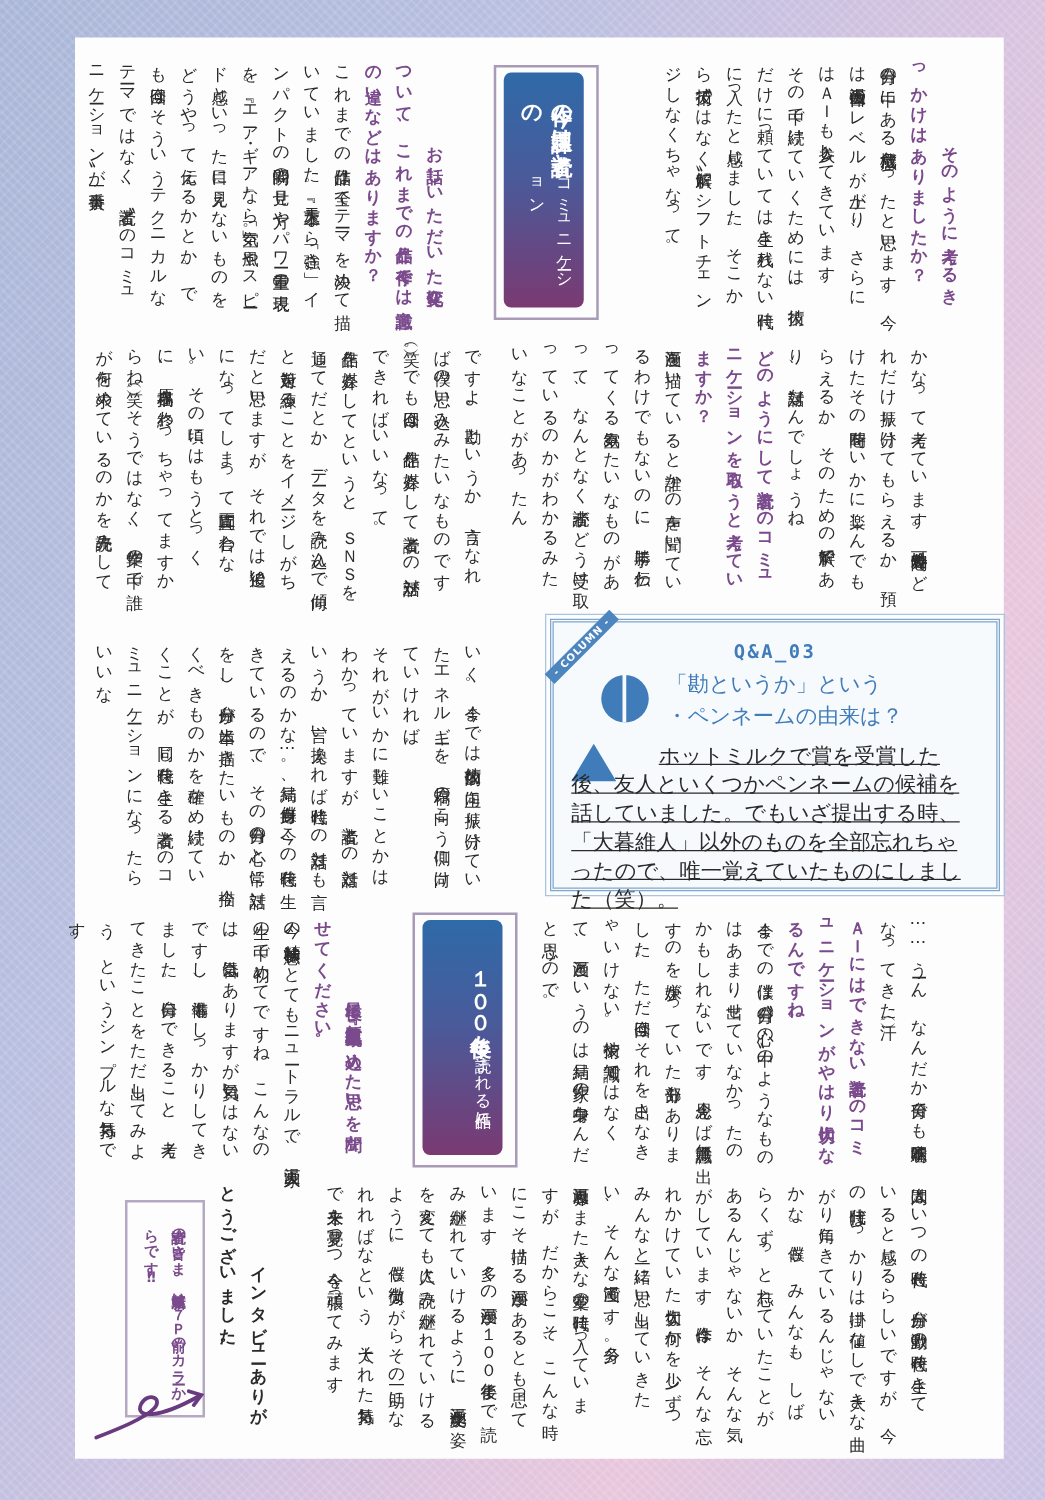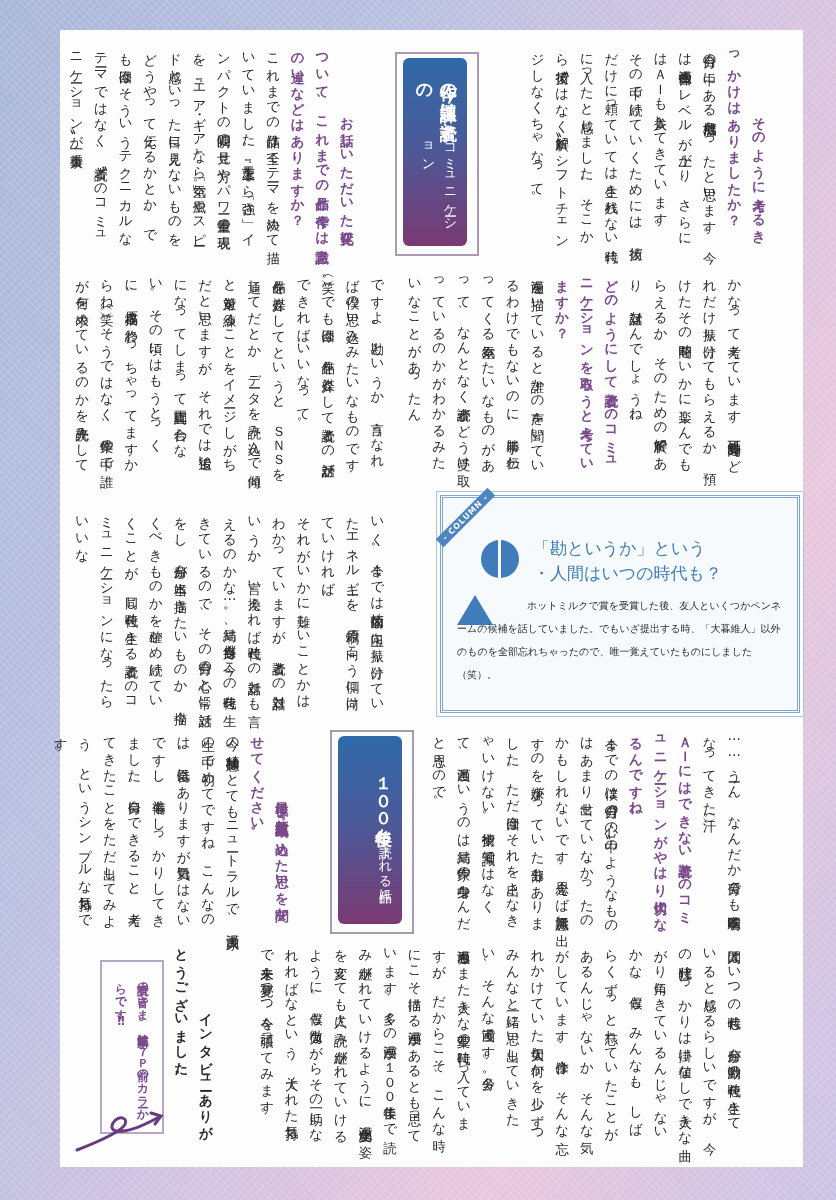--- a/index.html
+++ b/index.html
@@ -41,21 +41,21 @@
     background:#4d86bf;color:#fff;font-size:8px;font-weight:bold;padding:1px 6px;letter-spacing:1px;
   }
   .qa-title{position:absolute;left:0;right:0;top:14px;text-align:center;color:#3f7cb9;
     font-weight:bold;font-size:15px;letter-spacing:2px;font-family:"DejaVu Sans Mono",monospace;}
   .q-mark{position:absolute;left:38px;top:42px;width:38px;height:38px;border-radius:50%;
     background:#3f7cb9;}
   .q-mark::after{content:"";position:absolute;left:17px;top:0;width:3px;height:38px;background:#f7fafd;}
   .q-text{position:absolute;left:90px;top:38px;color:#3f7cb9;font-size:17px;line-height:25px;}
   .a-mark{position:absolute;left:14px;top:97px;width:0;height:0;
     border-left:18px solid transparent;border-right:18px solid transparent;border-bottom:30px solid #3f7cb9;}
-  .a-text{position:absolute;left:14px;right:14px;top:96px;font-size:10px;line-height:23px;color:#2a2a2a;text-indent:70px;}
+  .a-text{position:absolute;left:14px;right:14px;top:96px;font-size:17px;line-height:23px;color:#2a2a2a;text-indent:70px;text-decoration:underline;}
   .note-box{position:absolute;left:40px;top:930px;width:60px;height:170px;border:2px solid #b5a8c2;}
   .note-text{position:absolute;left:50px;top:945px;writing-mode:vertical-rl;text-orientation:upright;
     font-size:11.5px;line-height:22px;color:#7a4a8c;font-weight:bold;}
   .arrow{position:absolute;left:15px;top:1075px;}
 </style>
 </head>
 <body>
 
 <div class="page">
 
@@ -76,24 +76,25 @@
   <div class="vblock" style="right:8px;top:240px;height:205px;width:255px;">
     <span class="ans">かなって考えています。可処分時間をどれだけ振り分けてもらえるか。預けたその時間をいかに楽しんでもらえるか。そのための解釈であり、対話なんでしょうね。</span><span class="q">どのようにして読者とのコミュニケーションを取ろうと考えていますか？</span><span class="ans">漫画を描いていると誰かの声を聞いているわけでもないのに、勝手に伝わってくる空気みたいなものがあって、なんとなく読者がどう受け取っているのかがわかるみたいなことがあったん</span>
   </div>
 
   <div class="vblock" style="left:18px;top:240px;height:205px;width:360px;">
     <span class="ans">ですよ。勘というか、言うなれば僕の思い込みみたいなものです（笑）。でも今回は、作品を媒介として読者との対話ができればいいなって。</span><span class="ans">作品を媒介としてというと、ＳＮＳを通してだとか、データを読み込んで傾向と対策を練ることをイメージしがちだと思いますが、それでは後追いになってしまって正直間に合わない。その頃にはもうとっくに、原稿描き終わっちゃってますからね（笑）。そうではなく、作業の中で誰が何を求めているのかを先読みして</span>
   </div>
 
   <div class="column-box">
     <span class="column-tag">- COLUMN -</span>
+    <div class="qa-title">Q&amp;A_03</div>
     <div class="q-mark"></div>
     <div class="q-text">
       <div>「勘というか」という</div>
-      <div>・人間はいつの時代も？</div>
+      <div>・ペンネームの由来は？</div>
     </div>
     <div class="a-mark"></div>
     <div class="a-text">ホットミルクで賞を受賞した後、友人といくつかペンネームの候補を話していました。でもいざ提出する時、「大暮維人」以外のものを全部忘れちゃったので、唯一覚えていたものにしました（笑）。</div>
   </div>
 
   <div class="vblock" style="left:18px;top:478px;height:205px;width:360px;">
     <span class="ans">いく。今までは技術的な向上に振り分けていたエネルギーを、原稿の向こう側に向けていければ。</span><span class="ans">それがいかに難しいことかはわかっていますが、読者との対話というか、言い換えれば時代との対話とも言えるのかな…。結局、僕自身も今この時代を生きているので、その自分の心と常に対話をし、自分が本当に描きたいものか、今描くべきものかを確かめ続けていくことが、同じ時代を生きる読者とのコミュニケーションになったらいいな</span>
   </div>
 
   <div class="vblock" style="right:8px;top:698px;height:200px;width:245px;">

